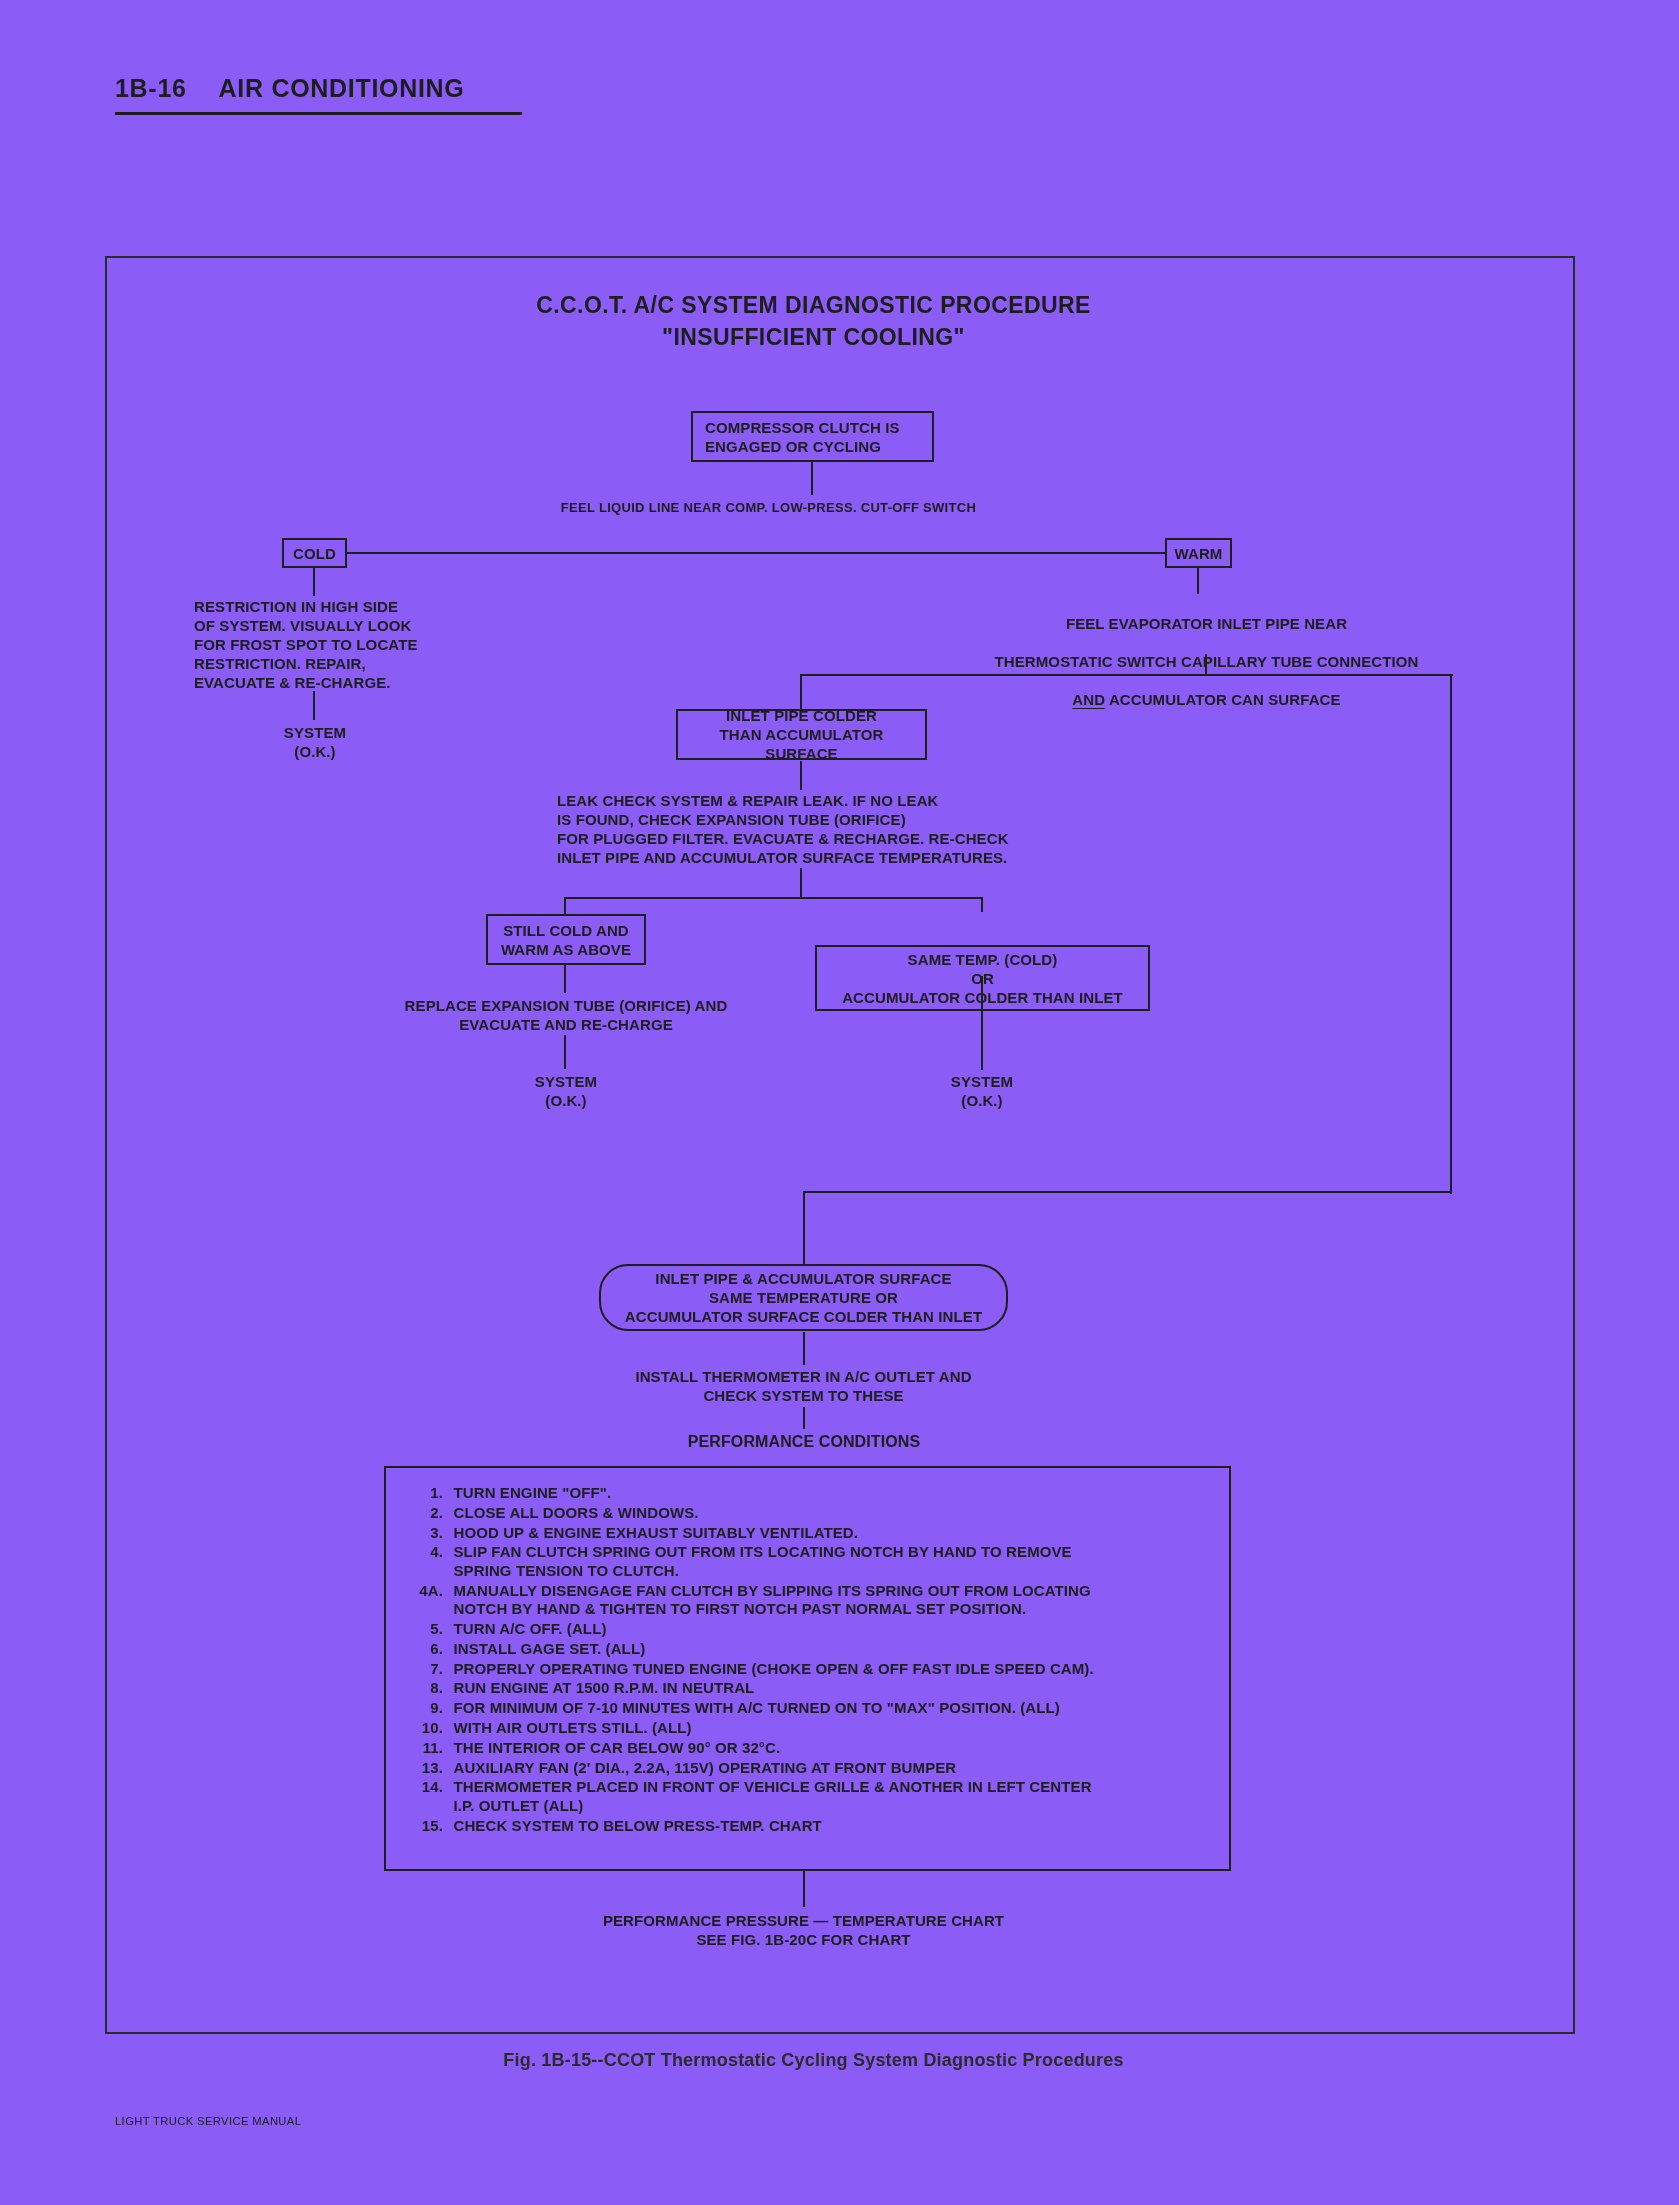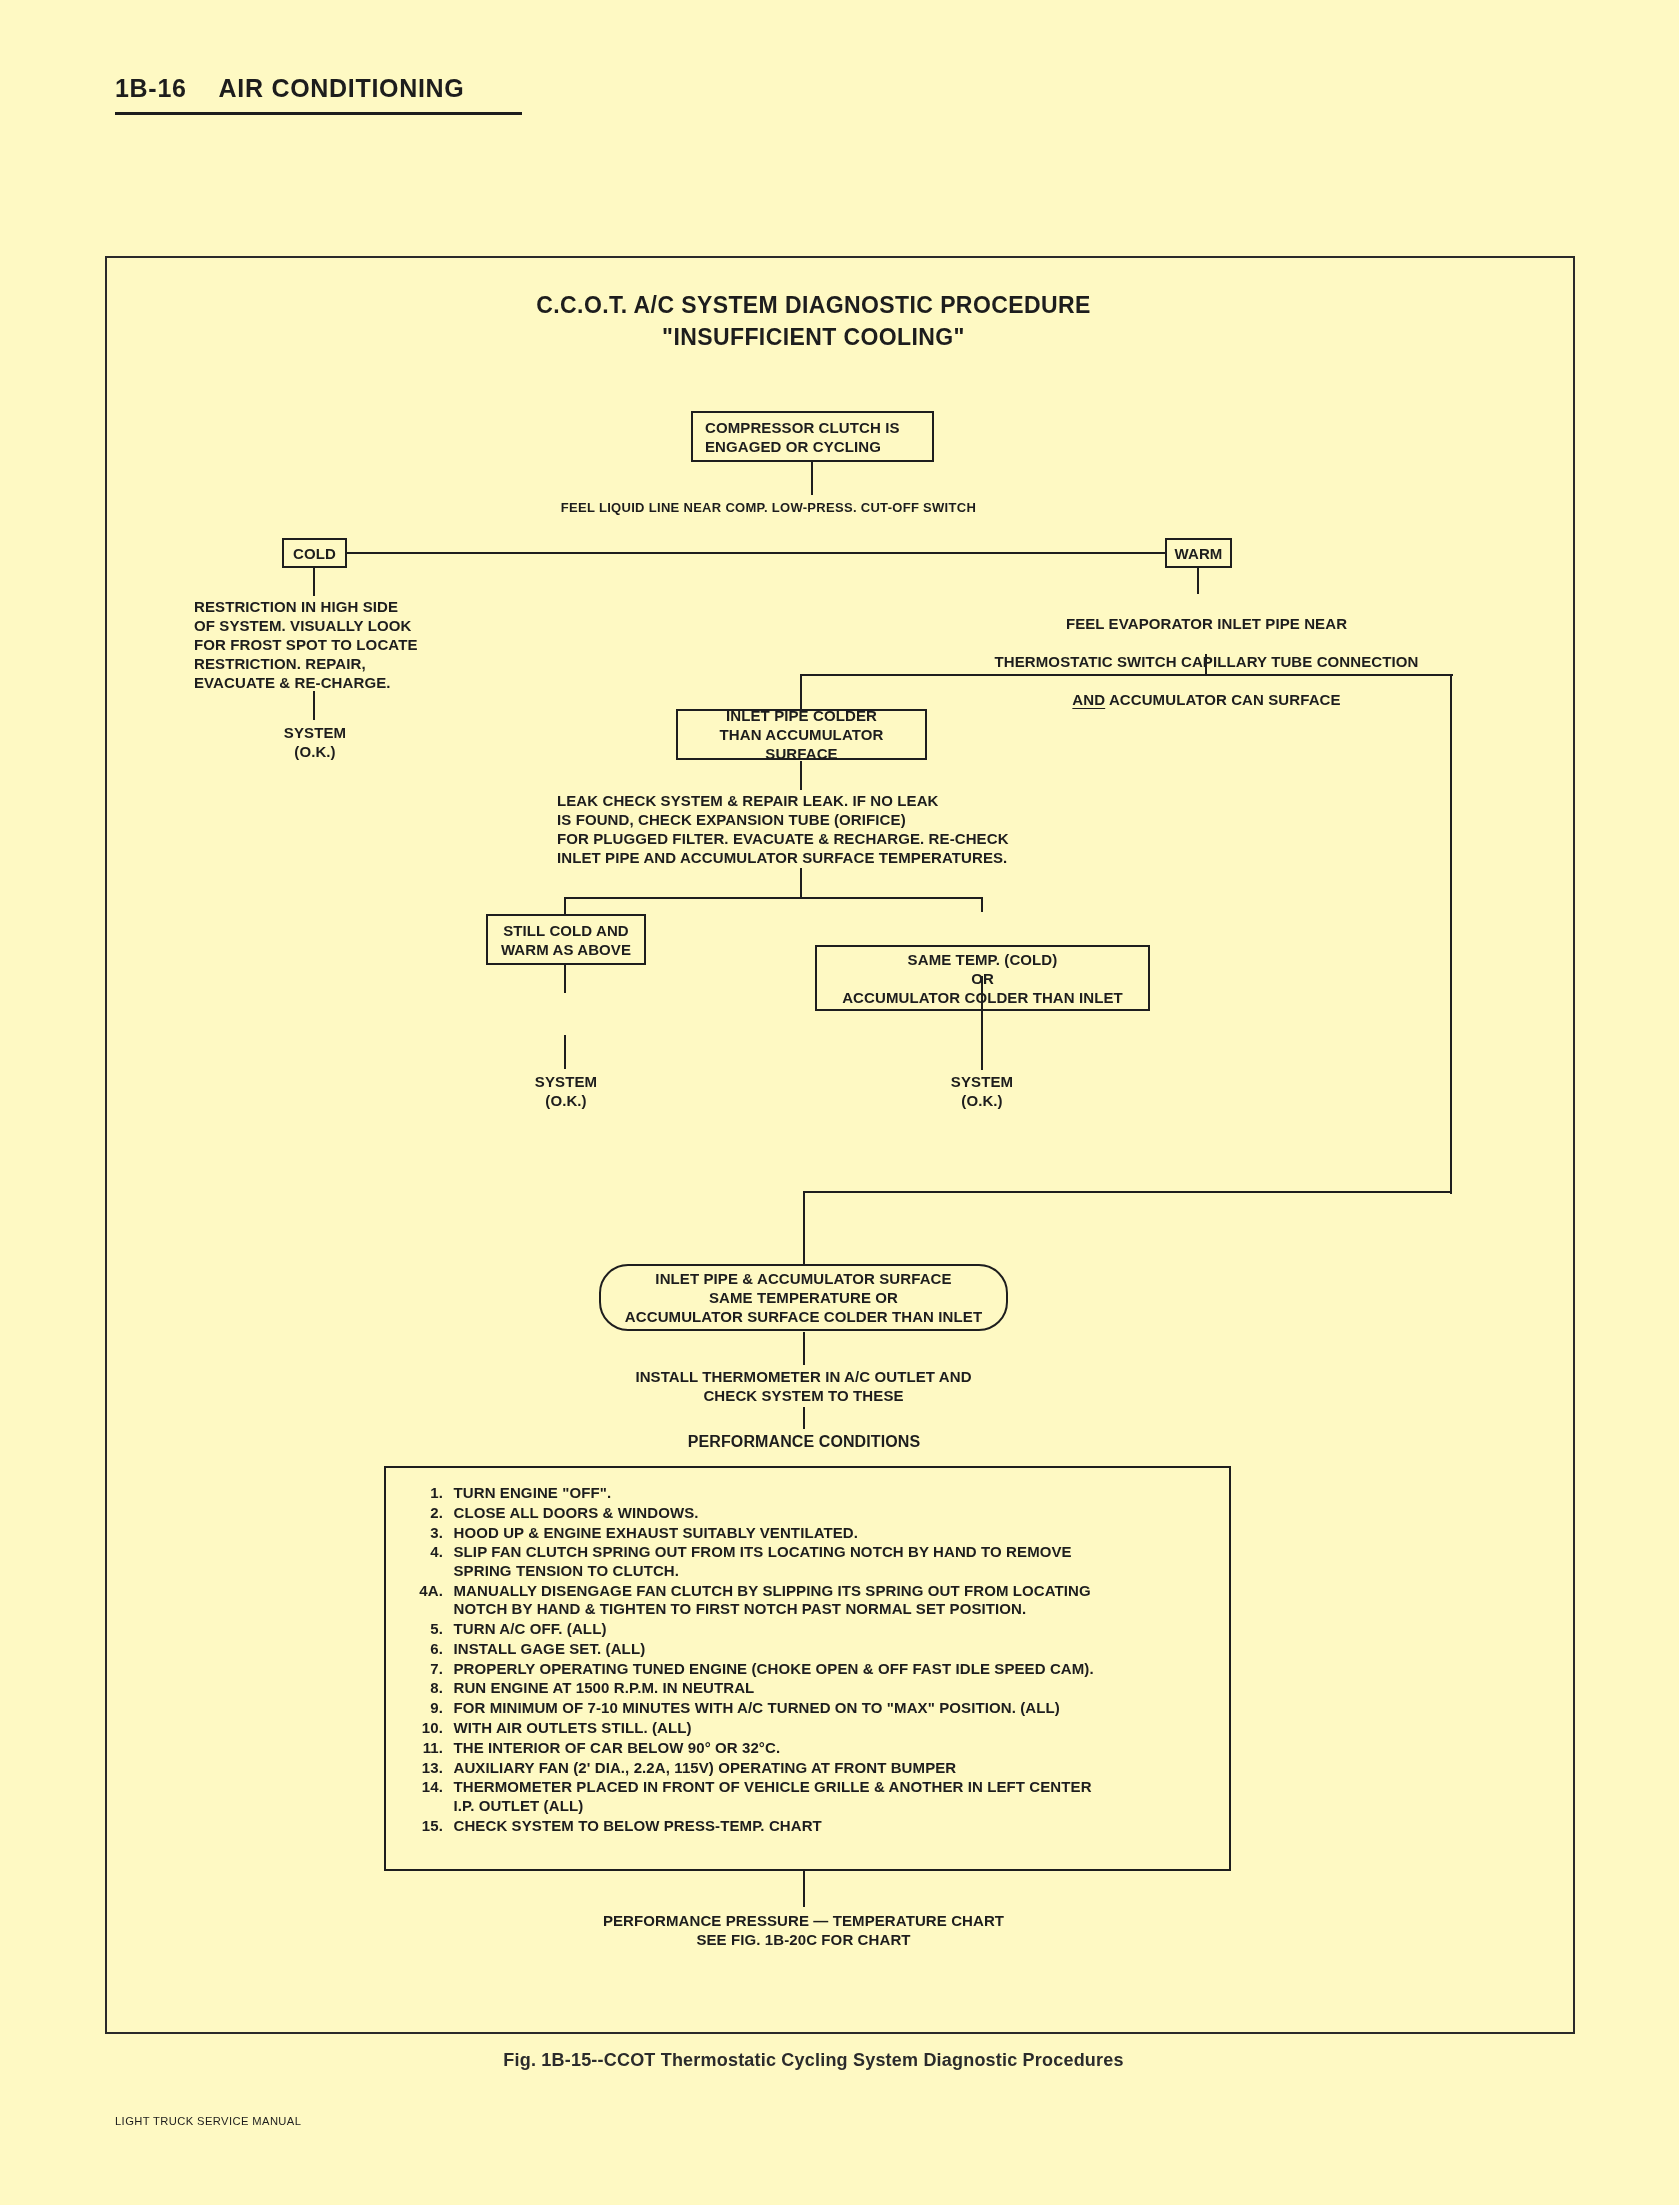--- a/index.html
+++ b/index.html
@@ -1,20 +1,20 @@
 <!DOCTYPE html>
 <html style="font-size:10.5px"><head>
 <meta charset="utf-8">
 <style>
   html,body{margin:0;padding:0;background:#e8e7e3;}
   .page{
     position:relative;
     width:1679px;height:2205px;
     margin:0 auto;
-    background:#fef9c3;
+    background:#8b5cf6;
     font-family:"Liberation Sans", sans-serif;
     color:#1d1d1d;
     overflow:hidden;
   }
   .hdr{
     position:absolute;left:115px;top:74px;
     display:flex;gap:32px;
     font-size:25px;font-weight:bold;letter-spacing:0.7px;
   }
   .hdr-rule{position:absolute;left:115px;top:112px;width:407px;height:3.3px;background:#1d1d1d;}
@@ -125,20 +125,22 @@
   <div class="vline" style="left:564px;top:897px;width:2px;height:18.5px;"></div>
   <div class="vline" style="left:981px;top:897px;width:2px;height:14.5px;"></div>
 
   <div class="fcbox" style="left:486px;top:914px;width:160px;height:51px;">STILL COLD AND
 WARM AS ABOVE</div>
   <div class="fcbox" style="left:815px;top:910px;width:335px;height:66px;margin-top:35px;">SAME TEMP. (COLD)
 OR
 ACCUMULATOR COLDER THAN INLET</div>
 
   <div class="vline" style="left:564px;top:965px;width:2px;height:28px;"></div>
+  <div class="fctext center" style="left:368px;top:996px;width:396px;">REPLACE EXPANSION TUBE (ORIFICE) AND
+EVACUATE AND RE-CHARGE</div>
   <div class="vline" style="left:564px;top:1035px;width:2px;height:34px;"></div>
   <div class="fctext center" style="left:500px;top:1072px;width:132px;">SYSTEM
 (O.K.)</div>
 
   <div class="vline" style="left:981px;top:976px;width:2px;height:94px;"></div>
   <div class="fctext center" style="left:916px;top:1072px;width:132px;">SYSTEM
 (O.K.)</div>
 
   <div class="hline" style="left:803px;top:1191px;width:649px;height:2px;"></div>
   <div class="vline" style="left:803px;top:1191px;width:2px;height:73px;"></div>

